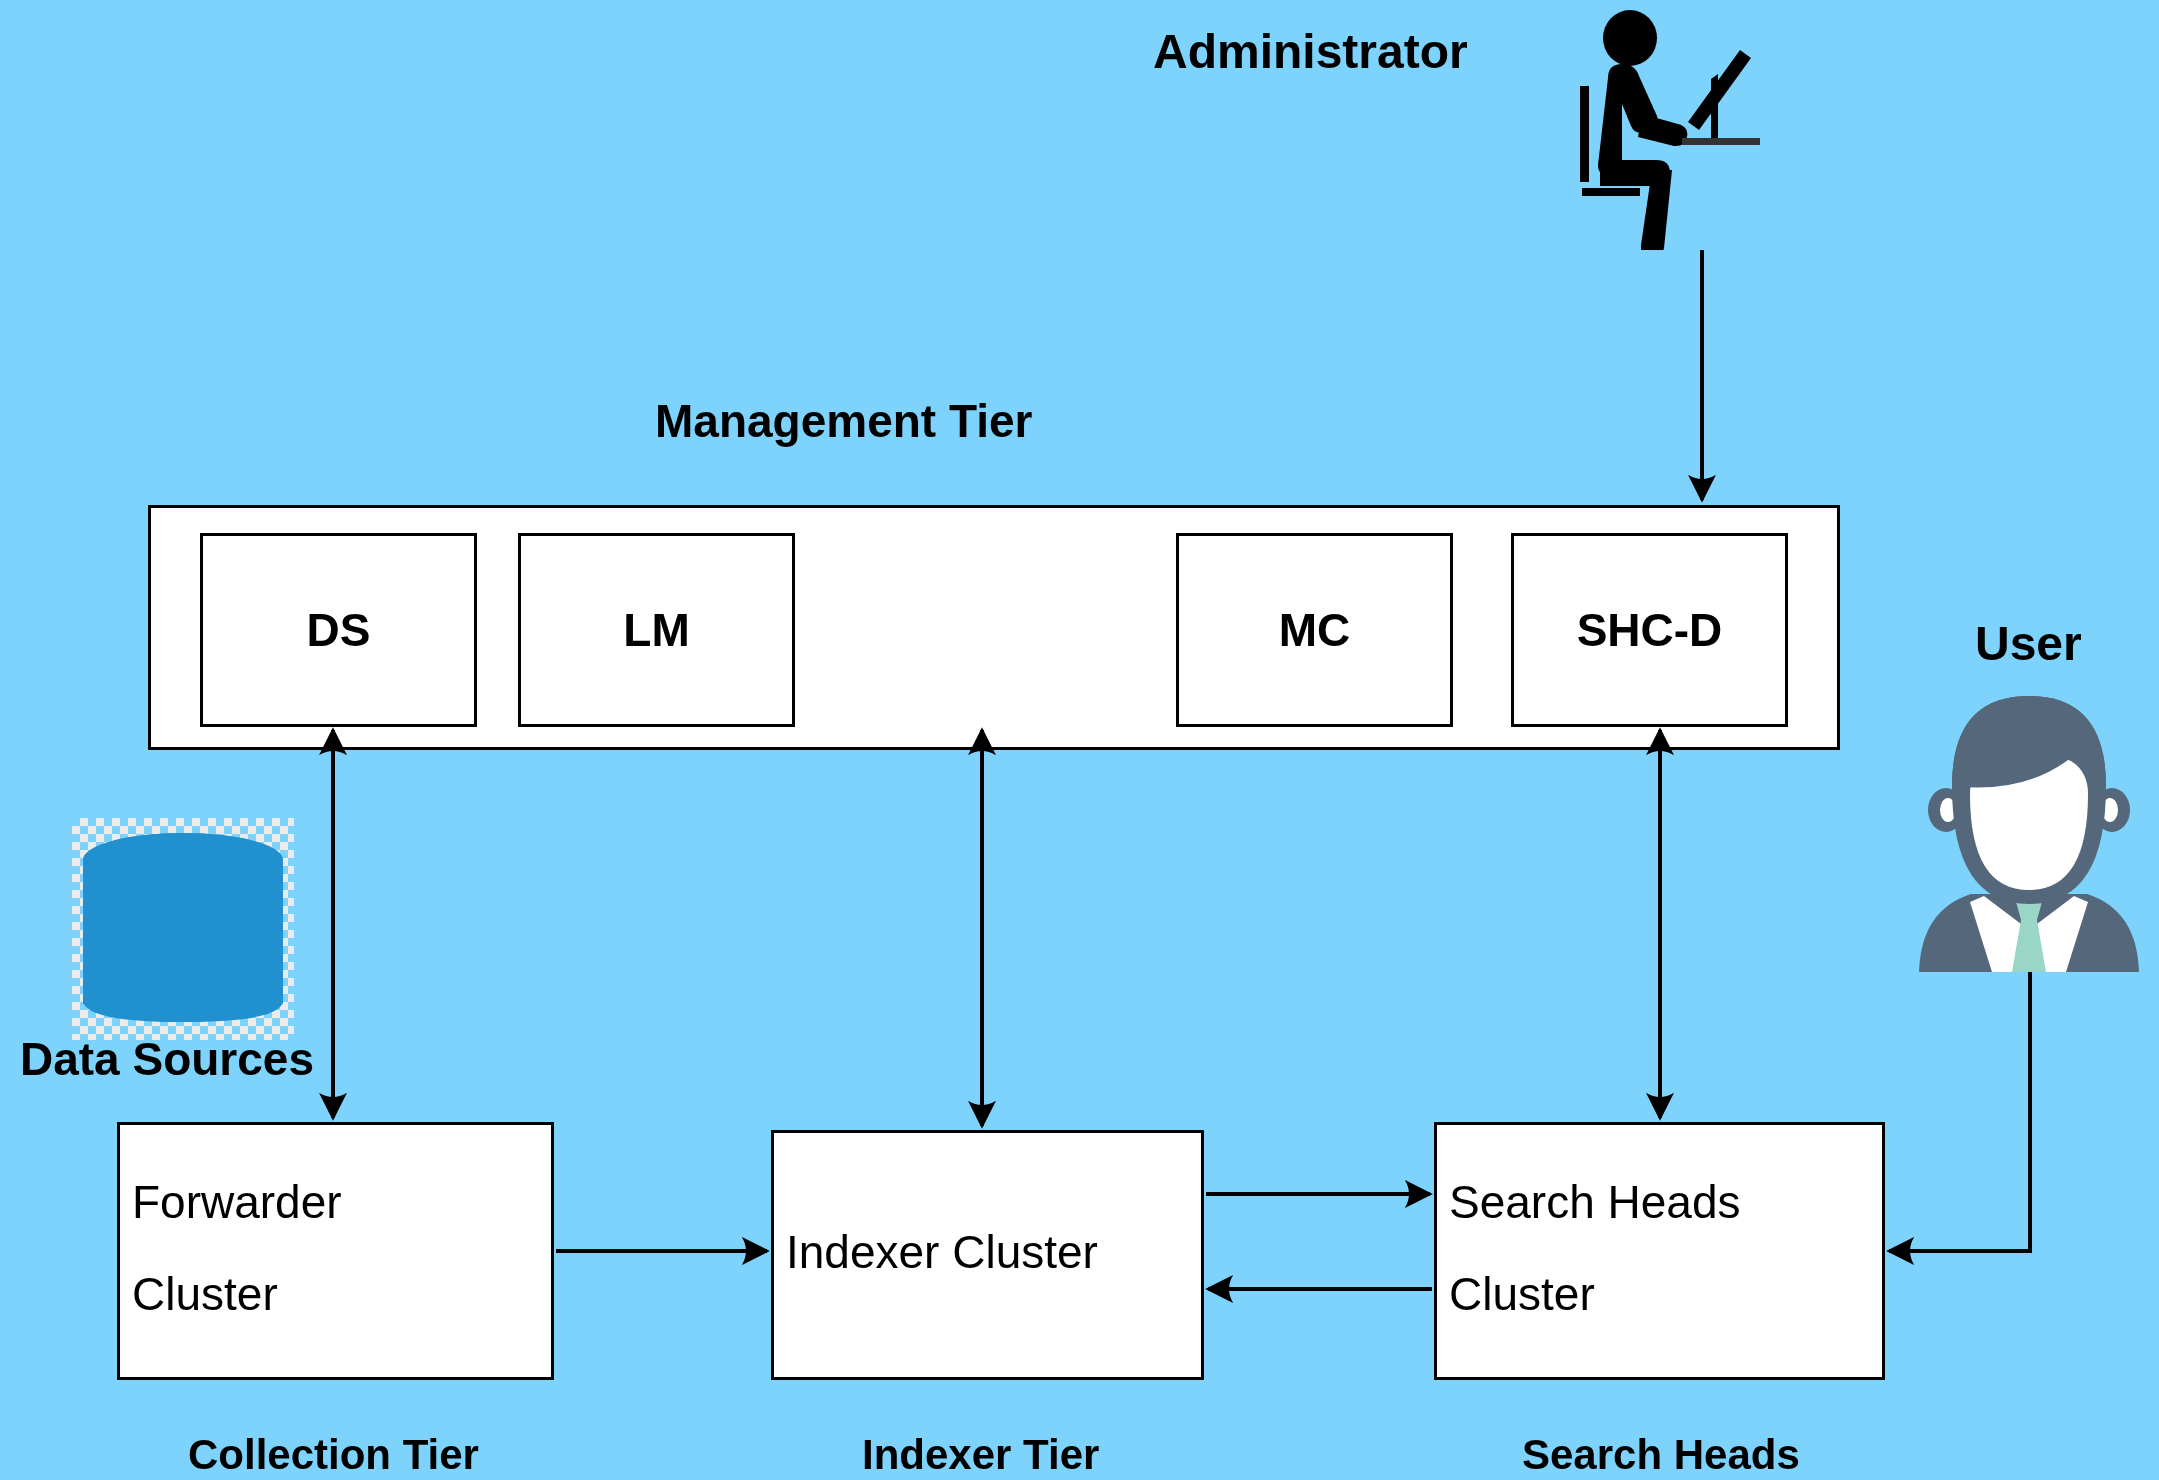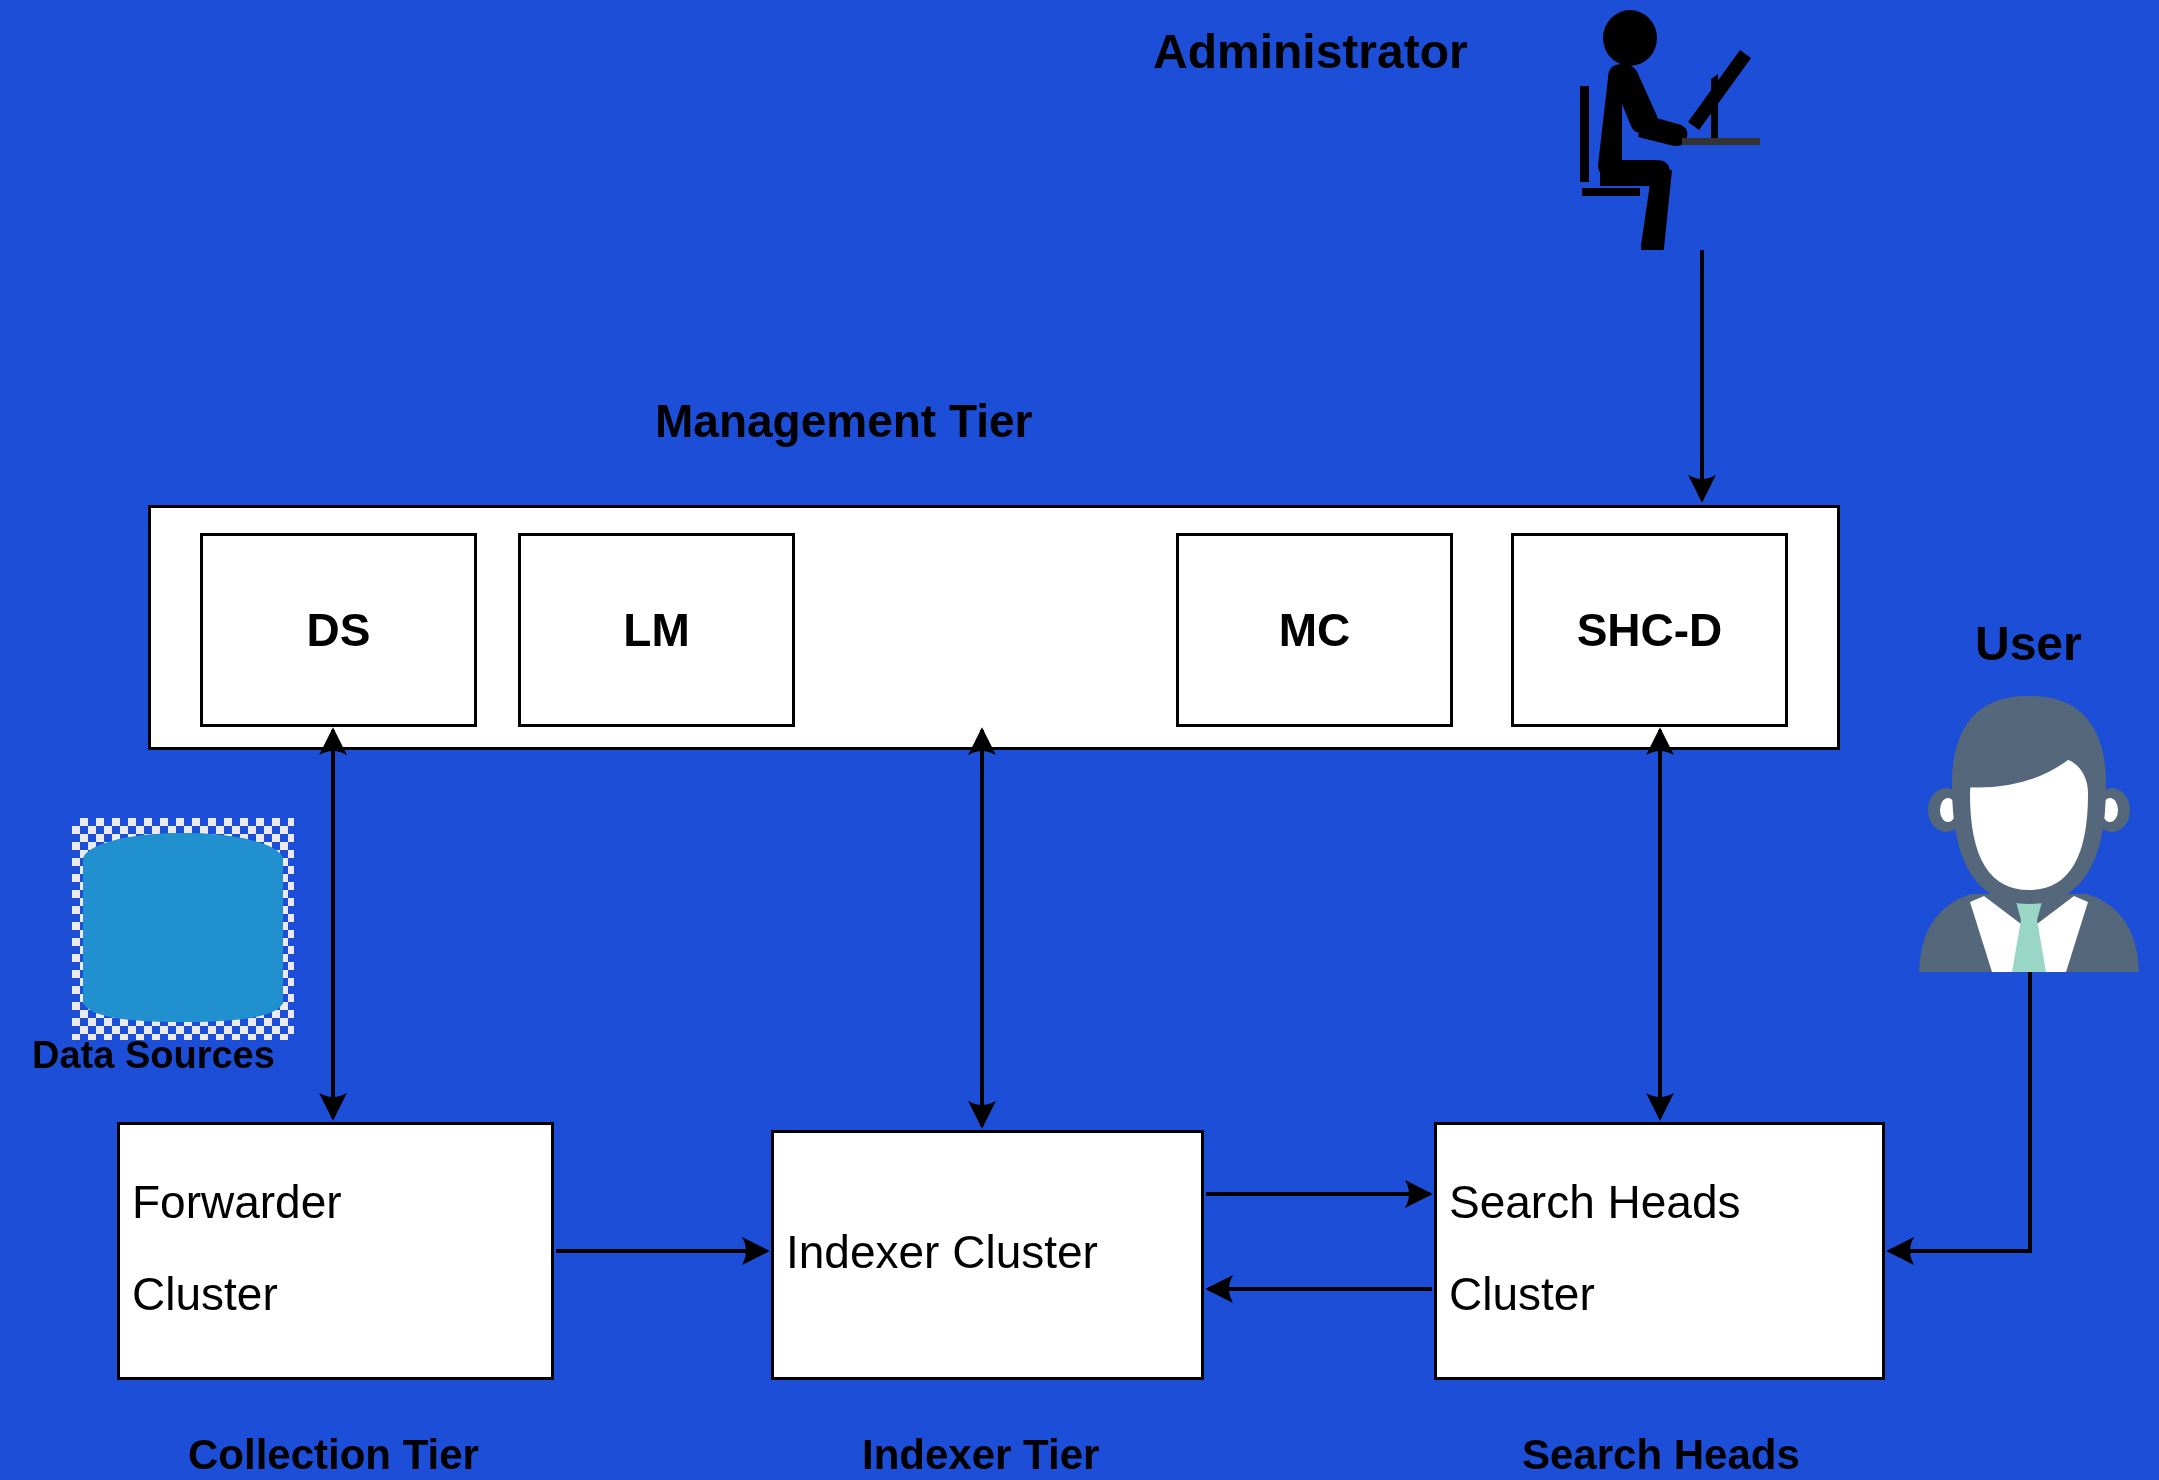--- a/index.html
+++ b/index.html
@@ -7,21 +7,21 @@
     padding: 0;
     background: #ffffff;
   }
   body {
     font-family: "Liberation Sans", sans-serif;
   }
   #stage {
     position: relative;
     width: 2159px;
     height: 1480px;
-    background: #1d4ed8;
+    background: #7dd3fc;
     overflow: hidden;
   }
   .lbl {
     position: absolute;
     font-weight: bold;
     color: #000000;
     white-space: nowrap;
     line-height: 1;
   }
   .box {
@@ -131,21 +131,21 @@
         <path d="M11 122 q100 36 200 0 l0 6 q-100 36 -200 0 z" fill="#ffffff"></path>
         <path d="M11 60 q100 36 200 0 l0 52 q-100 36 -200 0 z"></path>
         <path d="M11 126 q100 36 200 0 l0 52 q-100 36 -200 0 z"></path>
       </g>
       <ellipse cx="111" cy="42" rx="100" ry="27" fill="#2190cf"></ellipse>
       <path d="M11 44 q100 34 200 0 l0 48 q-100 34 -200 0 z" fill="#2190cf"></path>
       <path d="M11 100 q100 34 200 0 l0 48 q-100 34 -200 0 z" fill="#2190cf"></path>
       <path d="M11 156 q100 34 200 0 l0 26 q0 22 -100 22 q-100 0 -100 -22 z" fill="#2190cf"></path>
     </svg>
   </div>
-  <div class="lbl" style="left:32px; top:1036px; font-size:38px;">Data Sources</div>
+  <div class="lbl" style="left:20px; top:1036px; font-size:46px;">Data Sources</div>
 
   <div class="box" style="left:117px; top:1122px; width:437px; height:258px;">
     <div class="node-label" style="top:42px; font-size:46px;">Forwarder</div>
     <div class="node-label" style="top:134px; font-size:46px;">Cluster</div>
   </div>
   <div class="lbl" style="left:188px; top:1434px; font-size:42px;">Collection Tier</div>
 
   <div class="box" style="left:771px; top:1130px; width:433px; height:250px;">
     <div class="node-label" style="top:84px; font-size:46px;">Indexer Cluster</div>
   </div>

